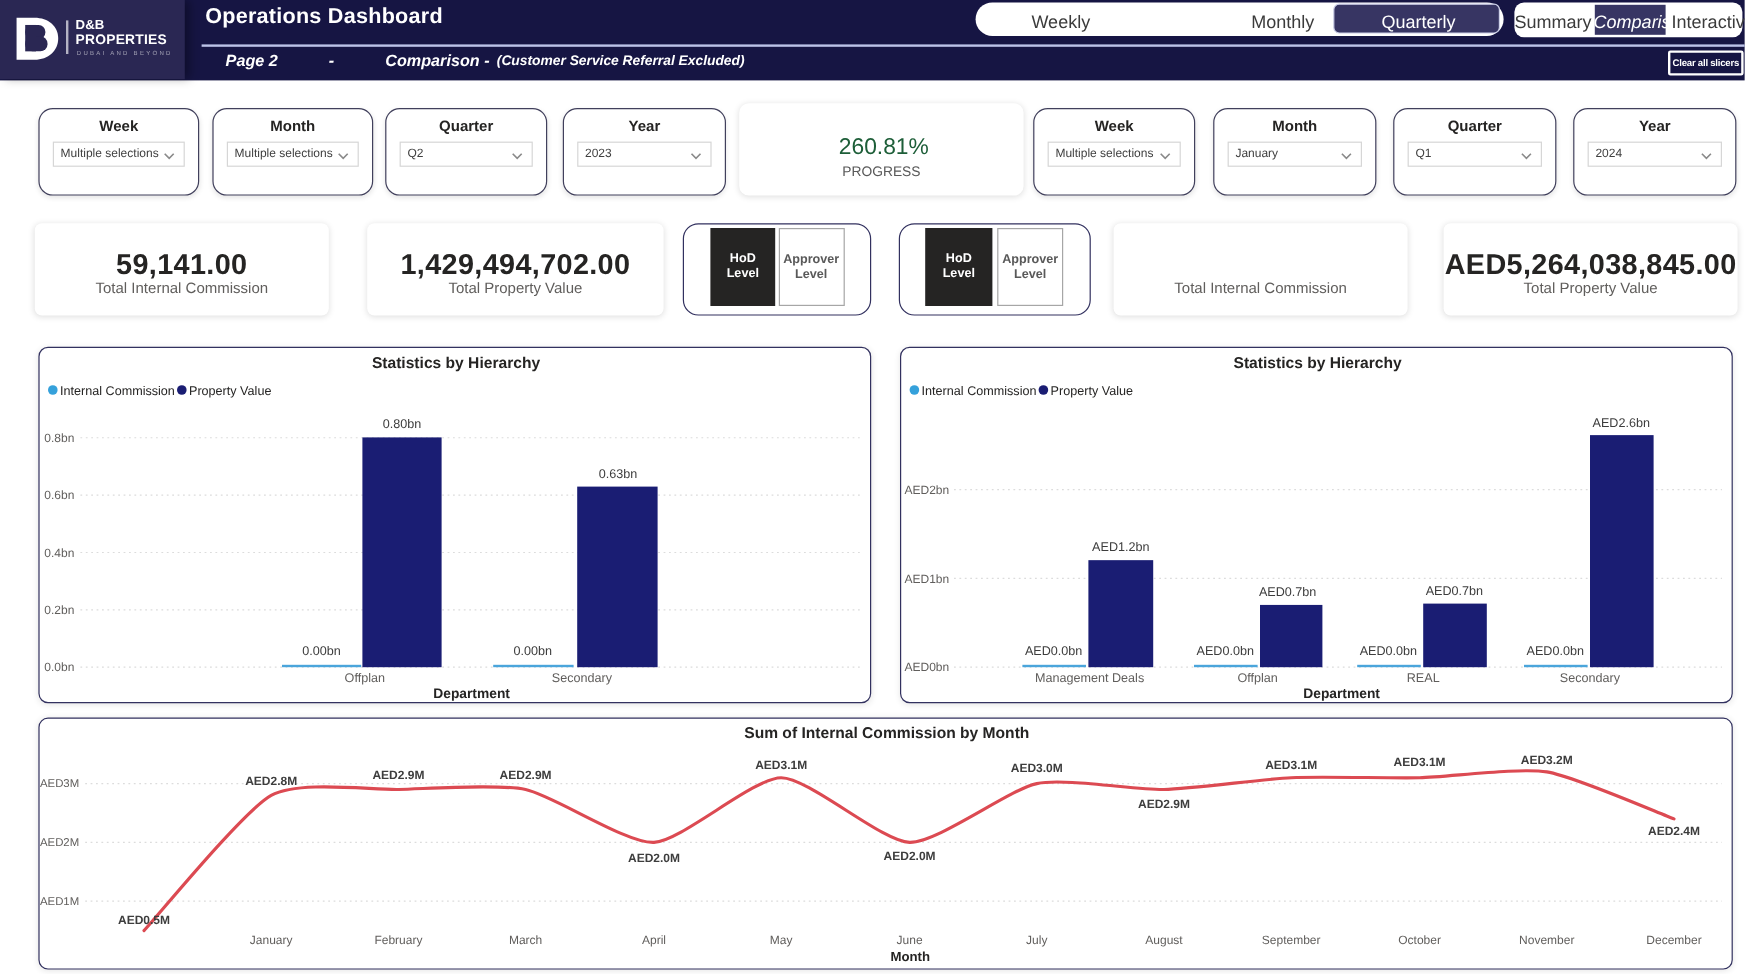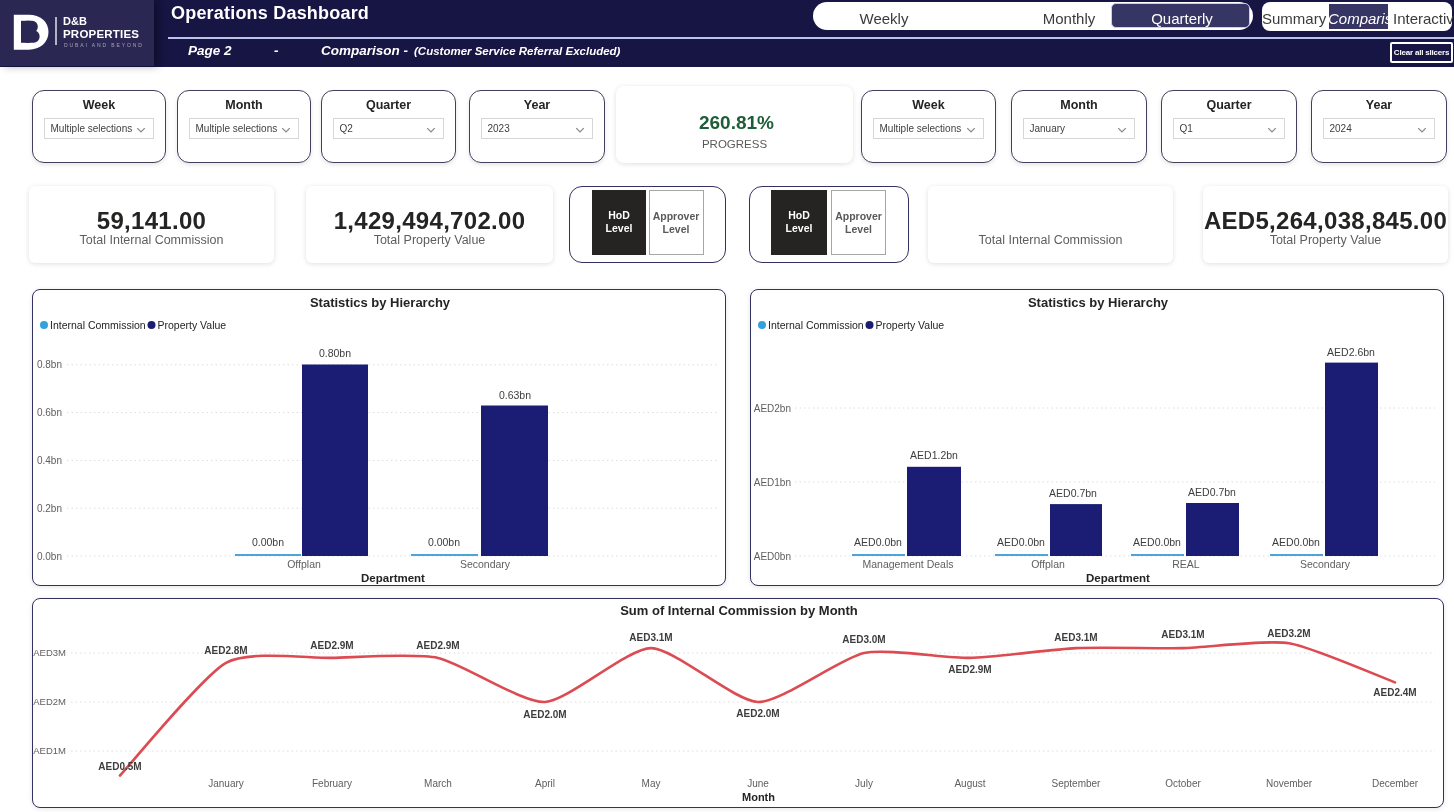--- a/index.html
+++ b/index.html
@@ -100,21 +100,21 @@
       <div class="abs sl-title">Year</div>
     <div class="abs sl-dd" style="width:112px;">
         <span class="abs sl-val">2023</span>
         <svg class="abs chev" viewBox="0 0 8 8">
           <path d="M1,2.5 L4,5.5 L7,2.5" stroke="#8a8a8a" stroke-width="1.1" fill="none"></path>
         </svg>
       </div>
     </div>
 
   <div class="abs card" style="left:616px; top:86px; width:237px; height:77px; border-radius:8px;">
-    <div class="abs" style="left:2px; width:100%; top:26px; text-align:center; font-size:19px; font-weight:bold; color:#1d5e38;">260.81%</div>
+    <div class="abs" style="left:2px; width:100%; top:26px; text-align:center; font-size:19px; font-weight:normal; color:#1d5e38;">260.81%</div>
     <div class="abs" style="left:0; width:100%; top:52px; text-align:center; font-size:11.5px; color:#595959;">PROGRESS</div>
   </div>
 
   <div class="abs slicer" style="left:861px; width:135px;">
       <div class="abs sl-title">Week</div>
     <div class="abs sl-dd" style="width:111px;">
         <span class="abs sl-val">Multiple selections</span>
         <svg class="abs chev" viewBox="0 0 8 8">
           <path d="M1,2.5 L4,5.5 L7,2.5" stroke="#8a8a8a" stroke-width="1.1" fill="none"></path>
         </svg>

